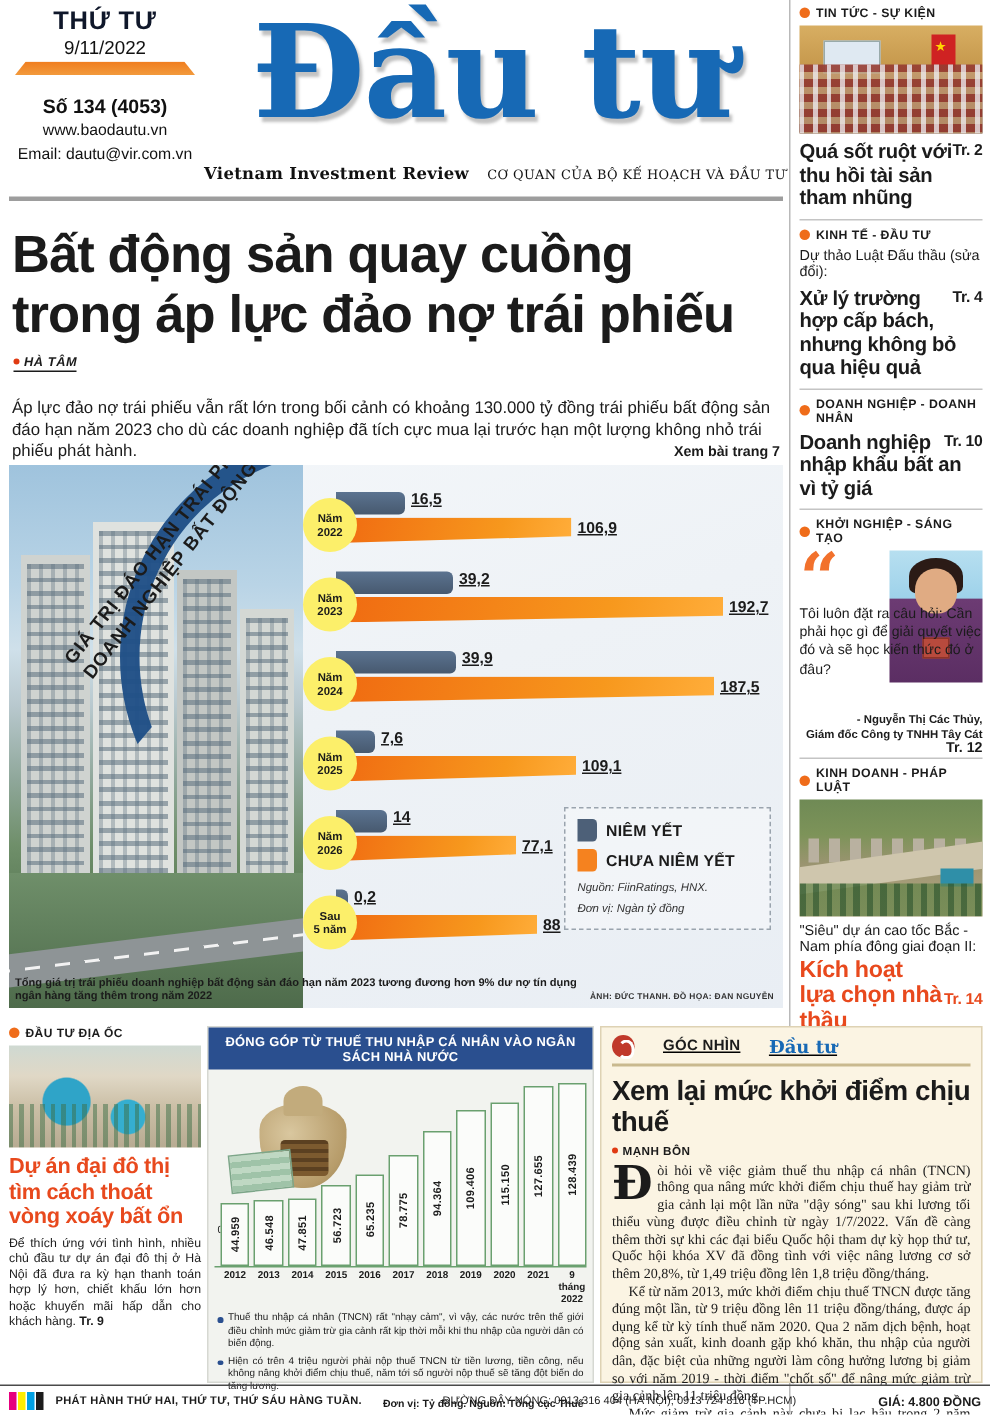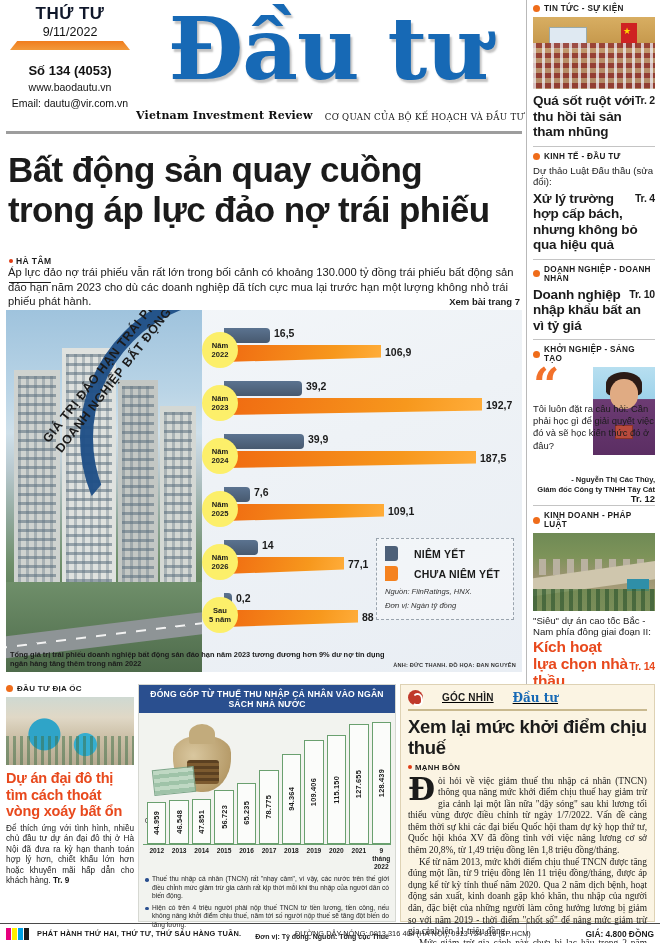--- a/index.html
+++ b/index.html
@@ -70,24 +70,24 @@
     height: 3px; background: #9d9d9d;
   }
 
   
   .headline {
     position: absolute; left: 8px; top: 150px; width: 514px;
     font-weight: bold; font-size: 35px; line-height: 40px;
     color: #1b1b1b; letter-spacing: -.6px;
   }
   .byline {
-    position: absolute; left: 9px; top: 256px;
+    position: absolute; left: 9px; top: 236px;
     font-weight: bold; font-size: 8.5px; color: #1b1b1b;
     letter-spacing: .4px;
-    border-bottom: 1.4px solid #1b1b1b; padding-bottom: 16px;
+    border-bottom: 1.4px solid #1b1b1b; padding-bottom: 1px; font-style: italic;
   }
   .byline .dot {
     display: inline-block; width: 4px; height: 4px; border-radius: 50%;
     background: #e03a12; margin-right: 3px; vertical-align: 1px;
   }
   .lead {
     position: absolute; left: 8px; top: 265px; width: 514px;
     font-size: 11.2px; line-height: 14.6px; color: #1b1b1b;
   }
   .lead-ref {
@@ -170,30 +170,31 @@
   }
   .bar-unlisted {
     position: absolute; left: 22px; top: 21px; height: 17px;
     background: linear-gradient(105deg, #f06a11 0%, #f7981d 70%, #ffad3a 100%);
     clip-path: polygon(0 0, 100% 0, 100% 74%, 0 100%);
     z-index: 2;
   }
   .val {
     position: absolute; font-weight: bold; font-size: 10.5px; color: #1b1b1b;
     z-index: 4;
+    text-decoration: underline;
   }
   .val.v-listed { top: 3px; }
   .val.v-unlisted { top: 22px; }
 
   .legend {
     position: absolute; left: 370px; top: 228px; width: 138px;
     border: 1px dashed #9aa4ae; padding: 7px 8px 8px 8px;
     background: rgba(255,255,255,.35);
   }
-  .lg-item { display: flex; align-items: center; gap: 16px; margin-bottom: 5px; }
+  .lg-item { display: flex; align-items: center; gap: 6px; margin-bottom: 5px; }
   .sw-listed { width: 13px; height: 15px; background: #4d6078; border-radius: 0 3px 3px 0; }
   .sw-unlisted { width: 13px; height: 15px; background:#f5821f; border-radius: 0 3px 3px 0; }
   .lg-label { font-weight: bold; font-size: 10.5px; color: #1b1b1b; letter-spacing: .2px; }
   .lg-src { font-style: italic; font-size: 7.6px; color: #333; line-height: 11px; margin-top: 3px;}
 
   .ig-caption {
     position: absolute; left: 4px; bottom: 4px; width: 380px;
     font-weight: bold; font-size: 7.4px; color: #1b1b1b;
   }
   .ig-credit {

